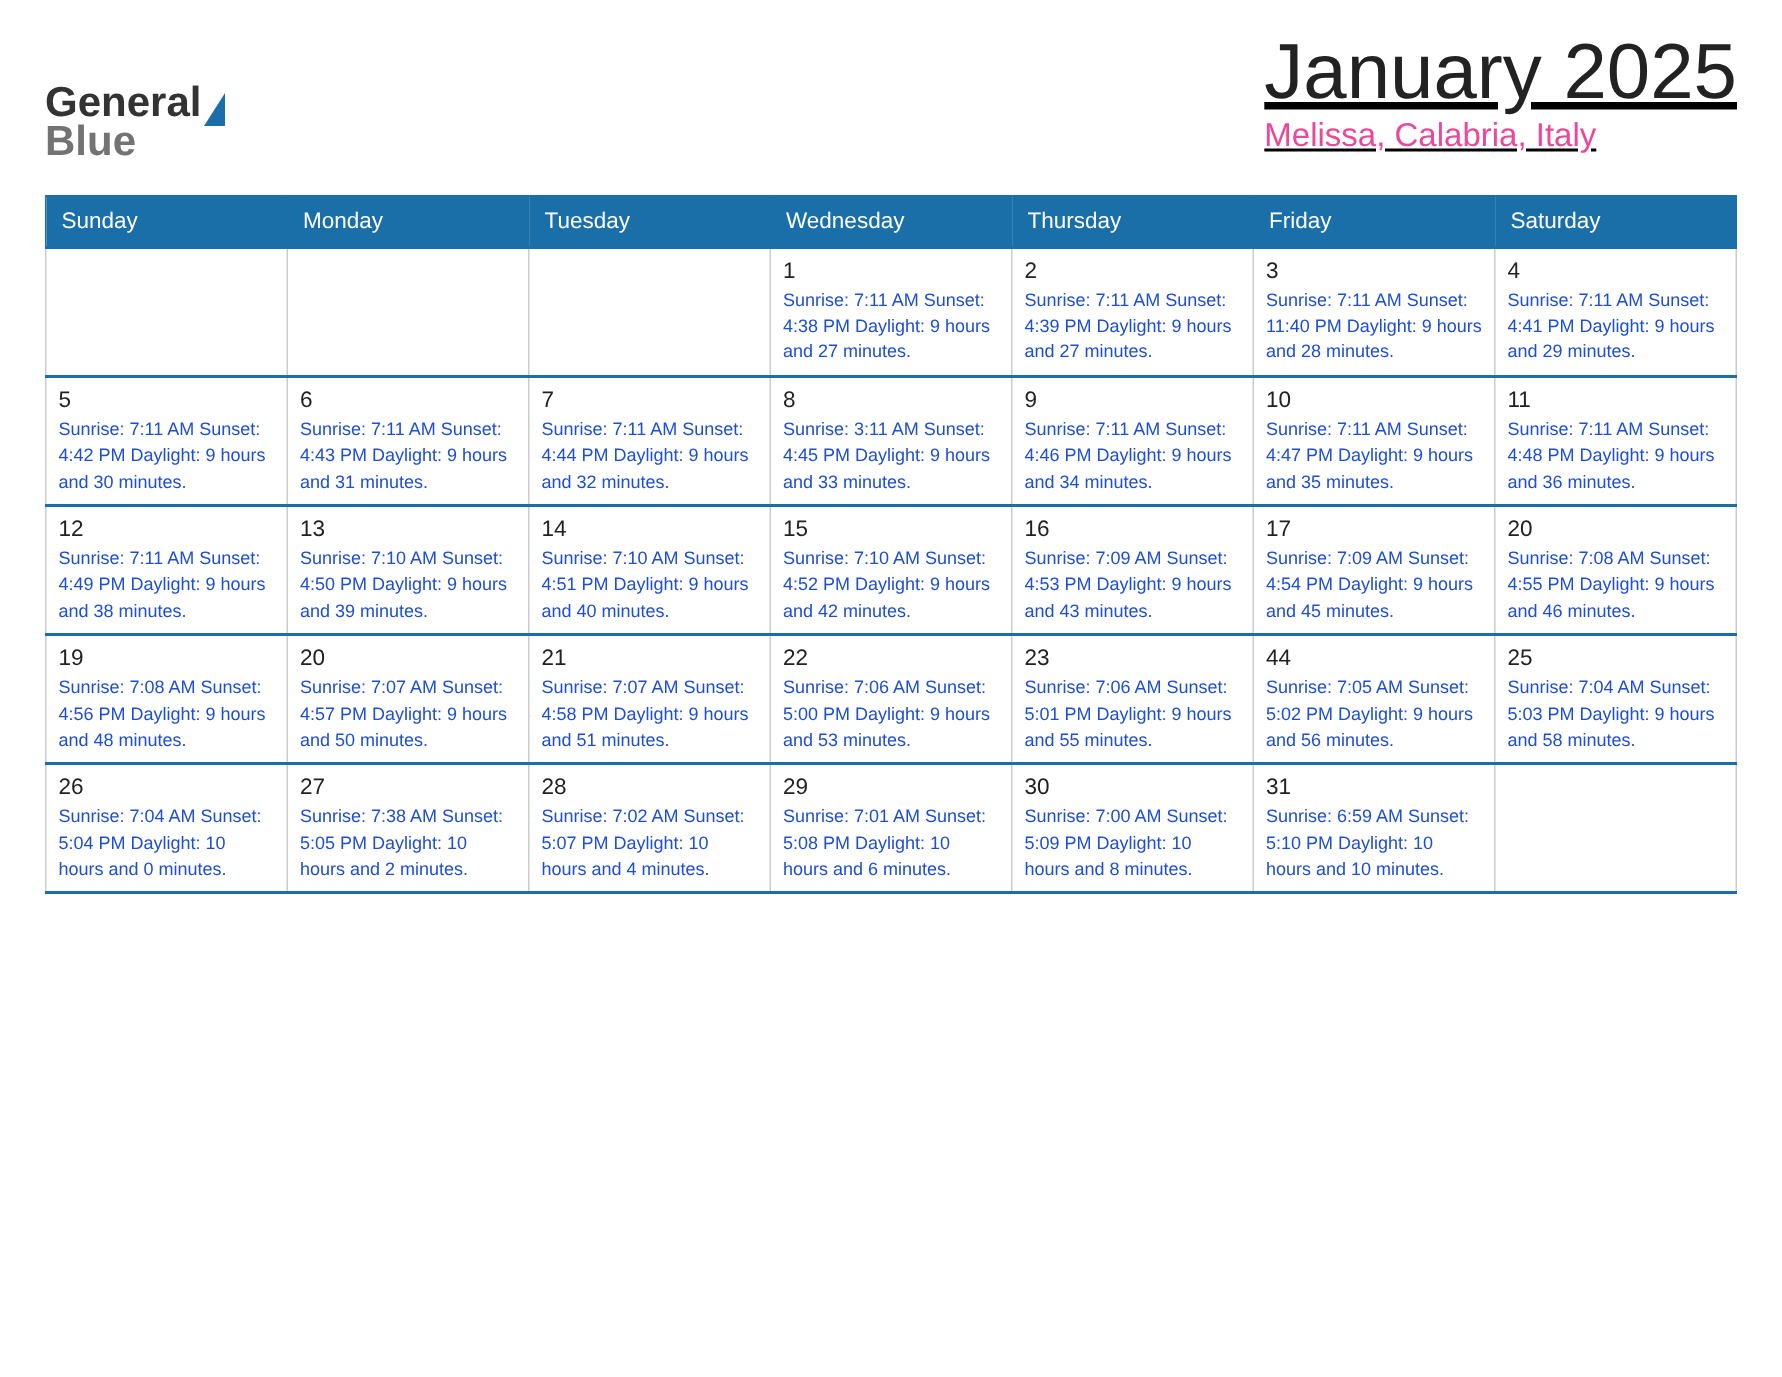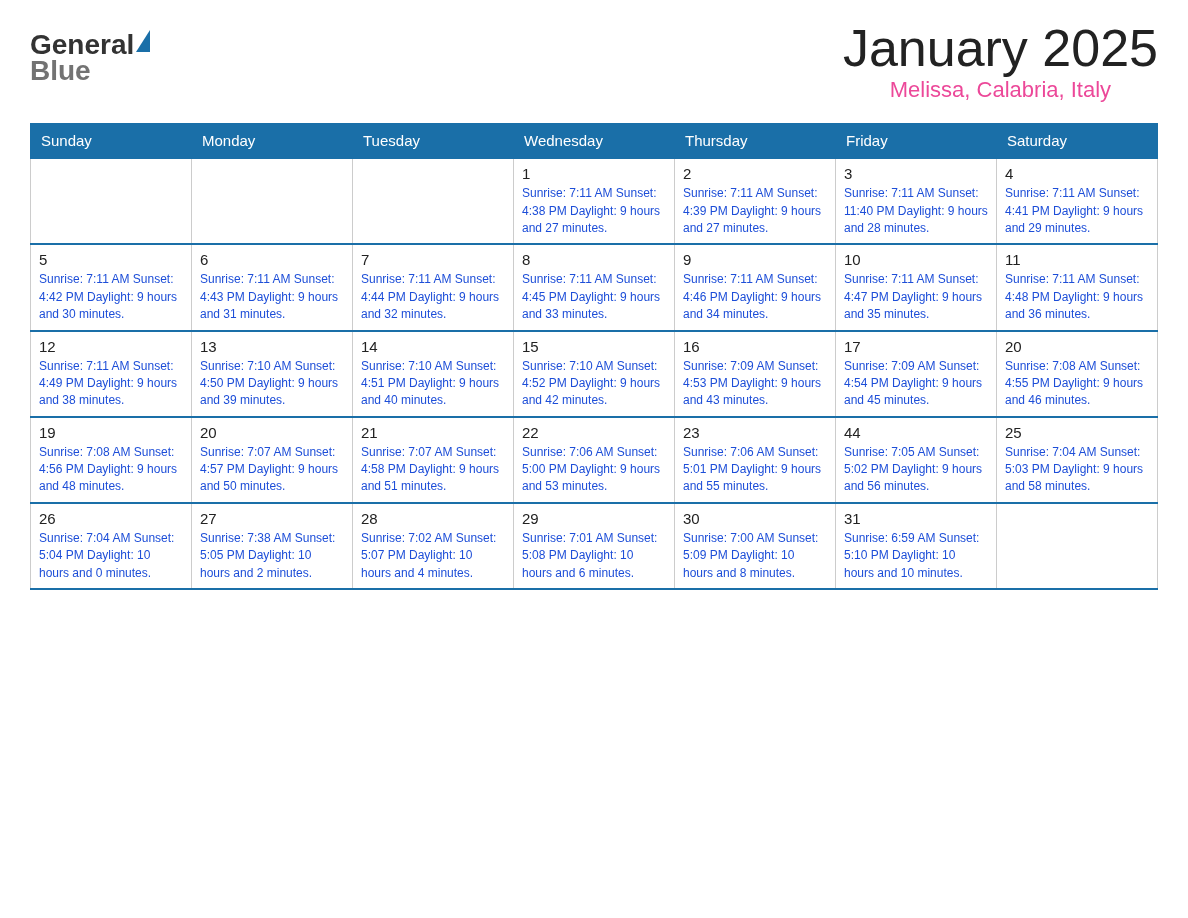--- a/index.html
+++ b/index.html
@@ -42,24 +42,26 @@
       font-weight: bold;
       color: #737373;
       margin-top: -5px;
       margin-left: 0;
     }
     .logo-block {
       line-height: 1.1;
     }
     .logo-row1 {
       display: flex;
-      align-items: flex-start;
+      align-items: flex-end;
+      margin-top: 23px;
     }
     .title-block {
-      text-align: center;
+      text-align: left;
+      text-decoration: underline;
     }
     .title-block h1 {
       font-size: 52px;
       font-weight: normal;
       color: #222222;
       line-height: 1.1;
     }
     .title-block h2 {
       font-size: 22px;
       font-weight: normal;
@@ -191,21 +193,21 @@
         </td>
         <td>
           <span class="day-number">7</span>
           <div class="day-info">Sunrise: 7:11 AM
 Sunset: 4:44 PM
 Daylight: 9 hours
 and 32 minutes.</div>
         </td>
         <td>
           <span class="day-number">8</span>
-          <div class="day-info">Sunrise: 7:11 AM
+          <div class="day-info">Sunrise: 3:11 AM
 Sunset: 4:45 PM
 Daylight: 9 hours
 and 33 minutes.</div>
         </td>
         <td>
           <span class="day-number">9</span>
           <div class="day-info">Sunrise: 7:11 AM
 Sunset: 4:46 PM
 Daylight: 9 hours
 and 34 minutes.</div>

